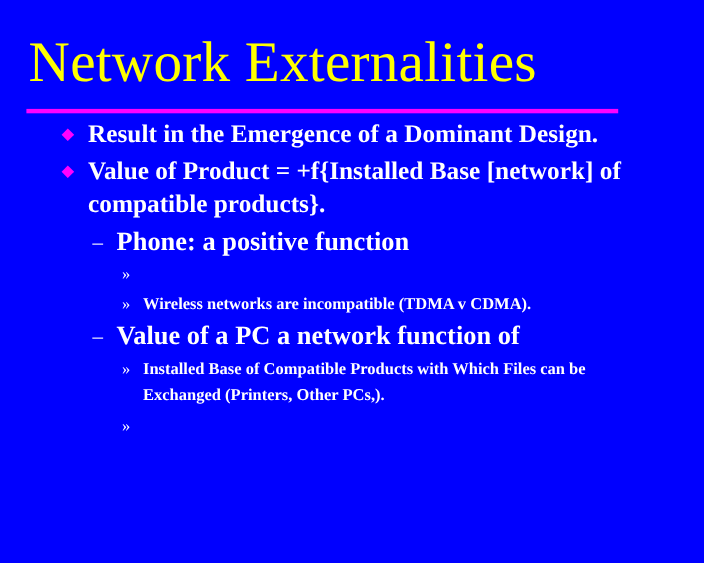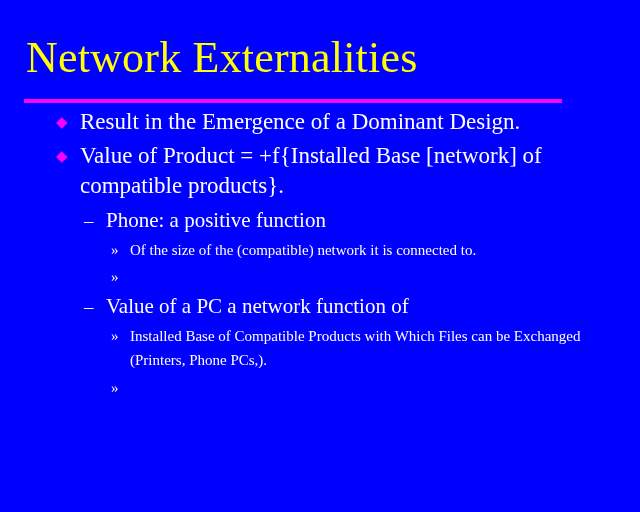--- a/index.html
+++ b/index.html
@@ -21,21 +21,21 @@
 
   
   #title-block {
     position: absolute;
     left: 26px;
     top: 34px;
     width: 600px;
   }
   #slide-title {
     color: #FFFF00;
-    font-size: 44px;
+    font-size: 52px;
     line-height: 48px;
     font-weight: normal;
     letter-spacing: 0.2px;
     white-space: nowrap;
   }
   #title-rule {
     position: absolute;
     left: 24px;
     top: 99px;
     width: 538px;
@@ -55,20 +55,21 @@
     display: flex;
     align-items: flex-start;
     color: #FFFFFF;
   }
   .marker {
     flex: 0 0 auto;
     text-align: left;
   }
   .btext {
     flex: 1 1 auto;
+    font-weight: bold;
   }
 
   
   .lvl1 {
     margin-left: 56px;
     margin-bottom: 2px;
   }
   .lvl1 .marker {
     width: 24px;
     color: #FF00FF;
@@ -86,21 +87,21 @@
     margin-left: 84px;
     margin-bottom: 1px;
   }
   .lvl2 .marker {
     width: 22px;
     color: #FFFFFF;
     font-size: 19px;
     line-height: 27px;
   }
   .lvl2 .btext {
-    font-size: 21px;
+    font-size: 24px;
     line-height: 27px;
     max-width: 470px;
   }
 
   
   .lvl3 {
     margin-left: 111px;
     margin-bottom: 1px;
   }
   .lvl3 .marker {
@@ -142,35 +143,35 @@
       <span class="btext">Value of Product = +f{Installed Base [network] of compatible products}.</span>
     </div>
 
     <div class="bullet lvl2 sp-top-6">
       <span class="marker">–</span>
       <span class="btext">Phone: a positive function</span>
     </div>
 
     <div class="bullet lvl3 sp-top-4">
       <span class="marker">»</span>
-      <span class="btext">Of the size of the (compatible) network it is connected to.</span>
     </div>
 
     <div class="bullet lvl3 sp-top-3">
       <span class="marker">»</span>
+      <span class="btext">Wireless networks are incompatible (TDMA v CDMA).</span>
     </div>
 
     <div class="bullet lvl2 sp-top-4">
       <span class="marker">–</span>
       <span class="btext">Value of a PC a network function of</span>
     </div>
 
     <div class="bullet lvl3 sp-top-4">
       <span class="marker">»</span>
-      <span class="btext">Installed Base of Compatible Products with Which Files can be Exchanged (Printers, Phone PCs,).</span>
+      <span class="btext">Installed Base of Compatible Products with Which Files can be Exchanged (Printers, Other PCs,).</span>
     </div>
 
     <div class="bullet lvl3 sp-top-4">
       <span class="marker">»</span>
     </div>
 
   </div>
 </div>
 
 </body></html>

